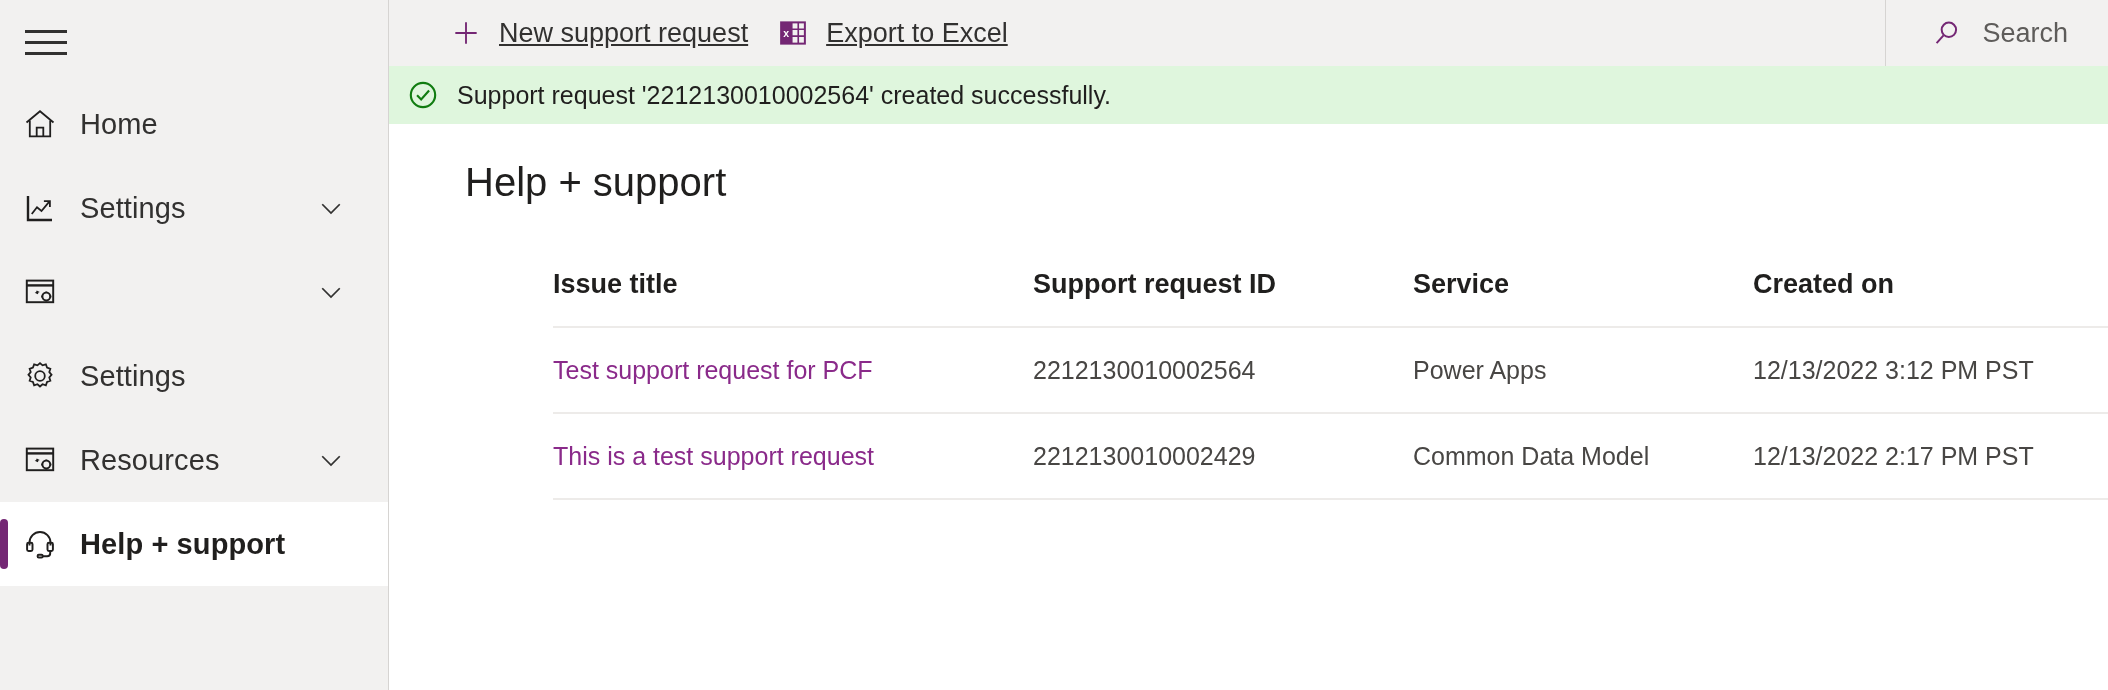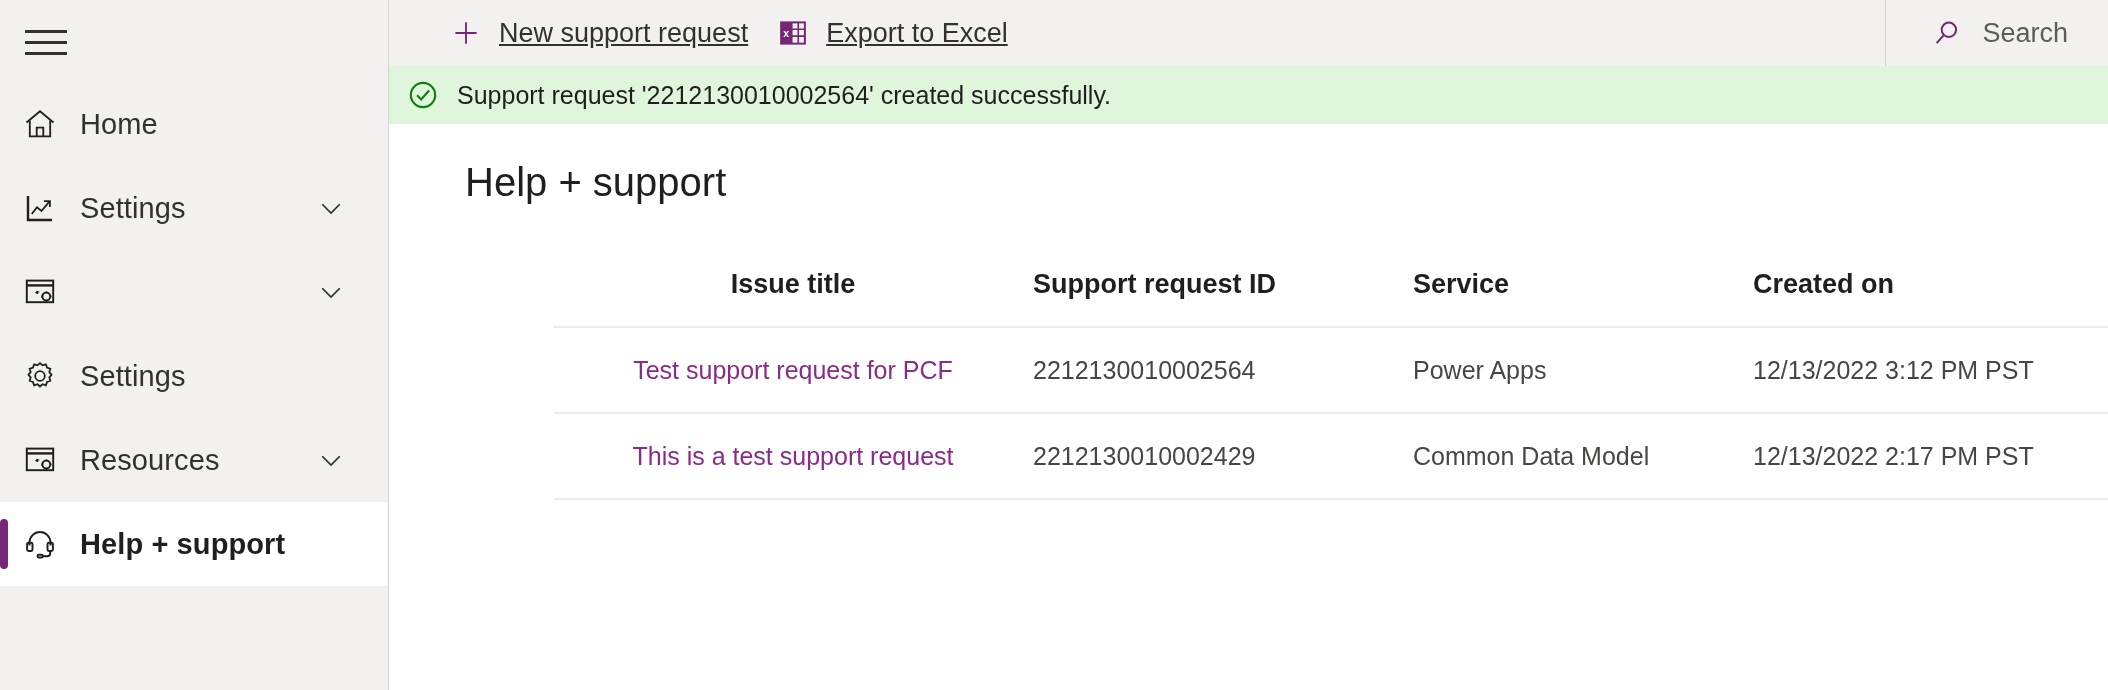--- a/index.html
+++ b/index.html
@@ -205,21 +205,21 @@
   }
   .tbl td {
     font-size: 25px;
     line-height: 30px;
     color: #484644;
     padding: 27px 0 27px 0;
     border-bottom: 2px solid #edebe9;
     height: 86px;
     vertical-align: middle;
   }
-  .tbl .c-title { width: 480px; text-align: center; }
+  .tbl .c-title { width: 480px; }
   .tbl .c-id    { width: 380px; margin-top: 48px; }
   .tbl .c-svc   { width: 340px; }
   .tbl .c-date  { width: 466px; }
   .link {
     color: #8a2a8a;
     cursor: pointer;
     font-size: 25px;
   }
 </style>
 </head>

